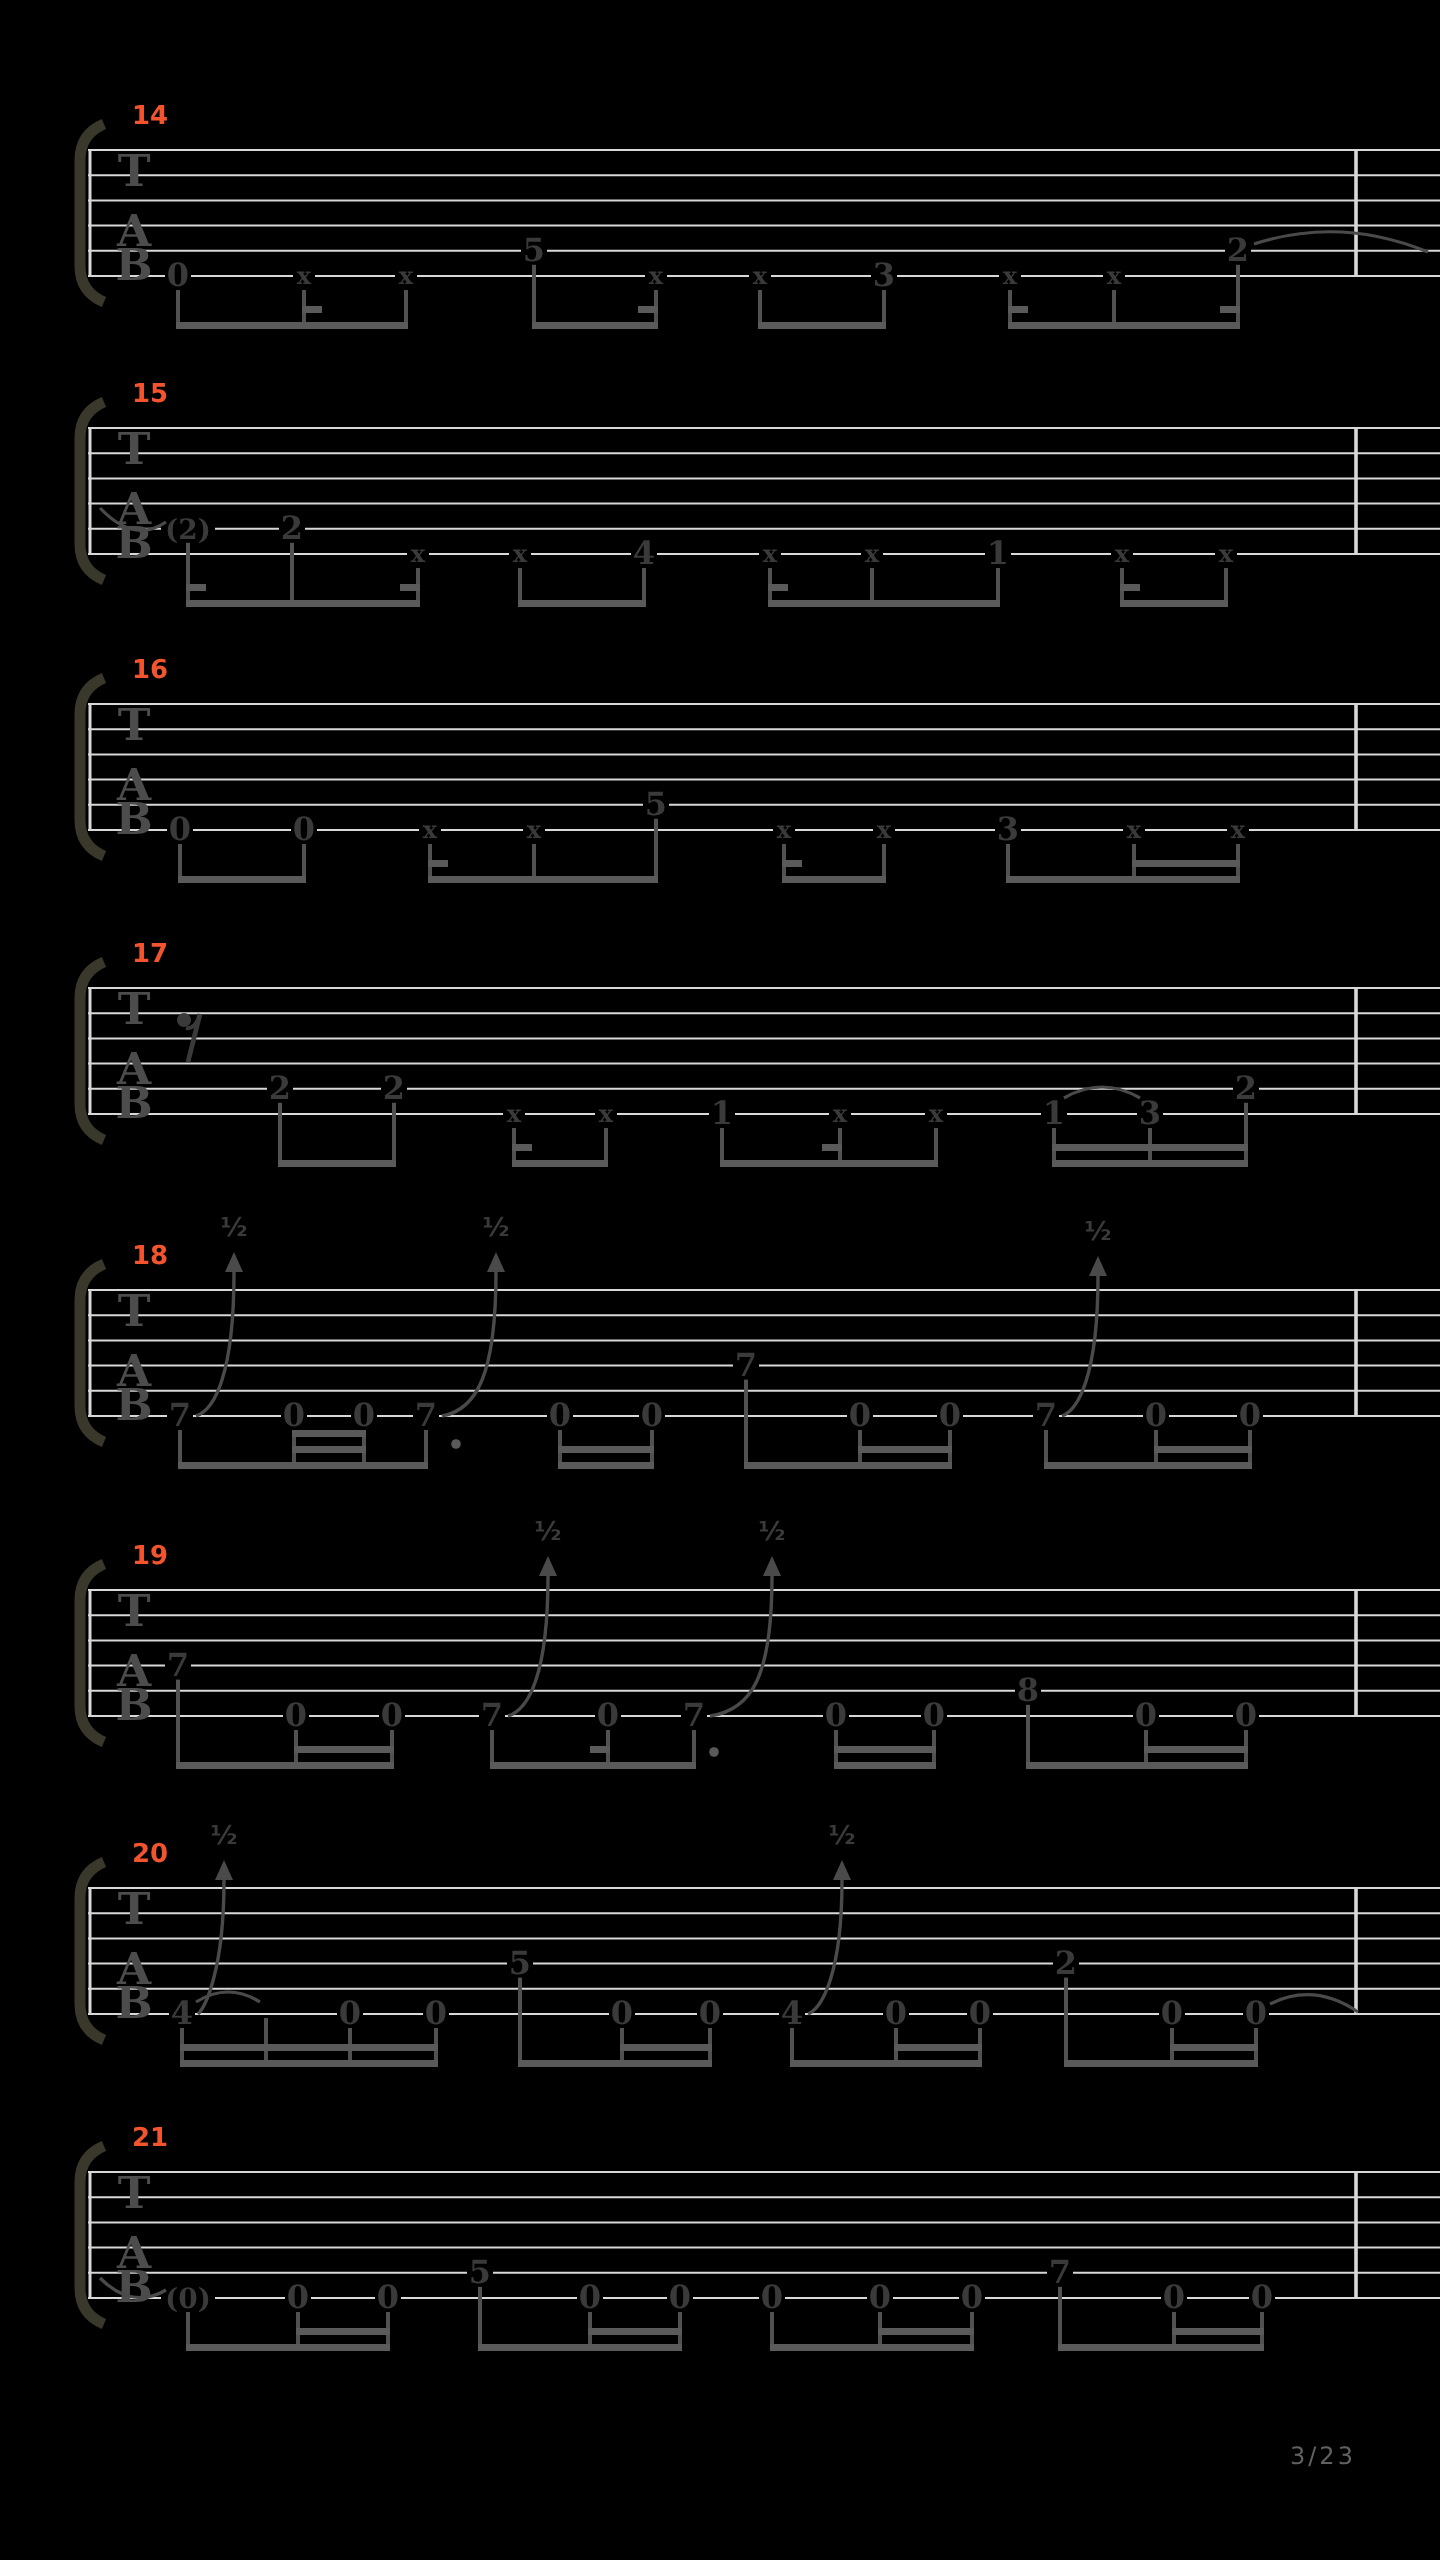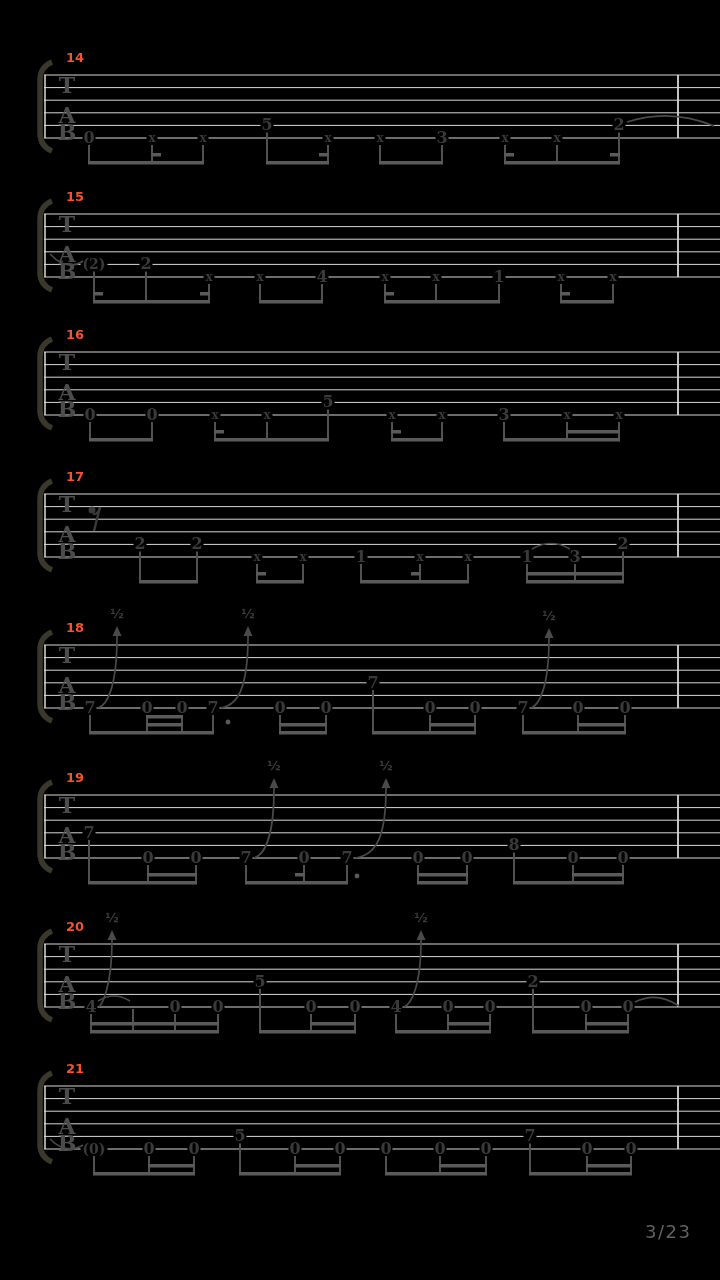--- a/index.html
+++ b/index.html
@@ -8,21 +8,21 @@
     background:#000;
     position:relative;
     overflow:hidden;
     font-family:"DejaVu Sans",sans-serif;
   }
   #score{position:absolute;left:0;top:0;width:720px;height:1280px;}
   #score svg{position:absolute;left:0;}
   .page-indicator{
     position:absolute;
     left:645px;top:1221px;
-    font-size:18px;
+    font-size:12px;
     letter-spacing:1.5px;
     color:#616161;
     font-family:"DejaVu Sans",sans-serif;
   }
 </style>
 </head>
 <body style="background: rgb(0, 0, 0);">
 
 <div id="score">
     <svg width="720" height="172" viewBox="0 23 720 172" style="top:23px">

